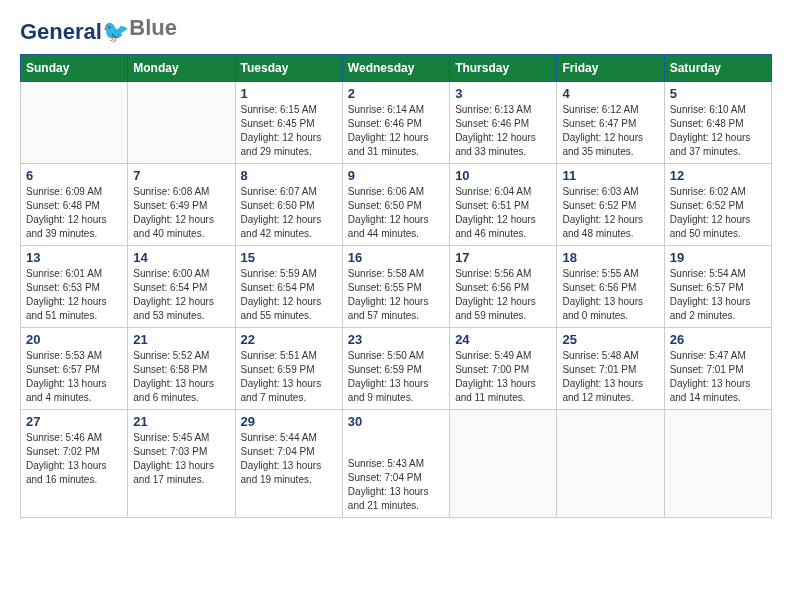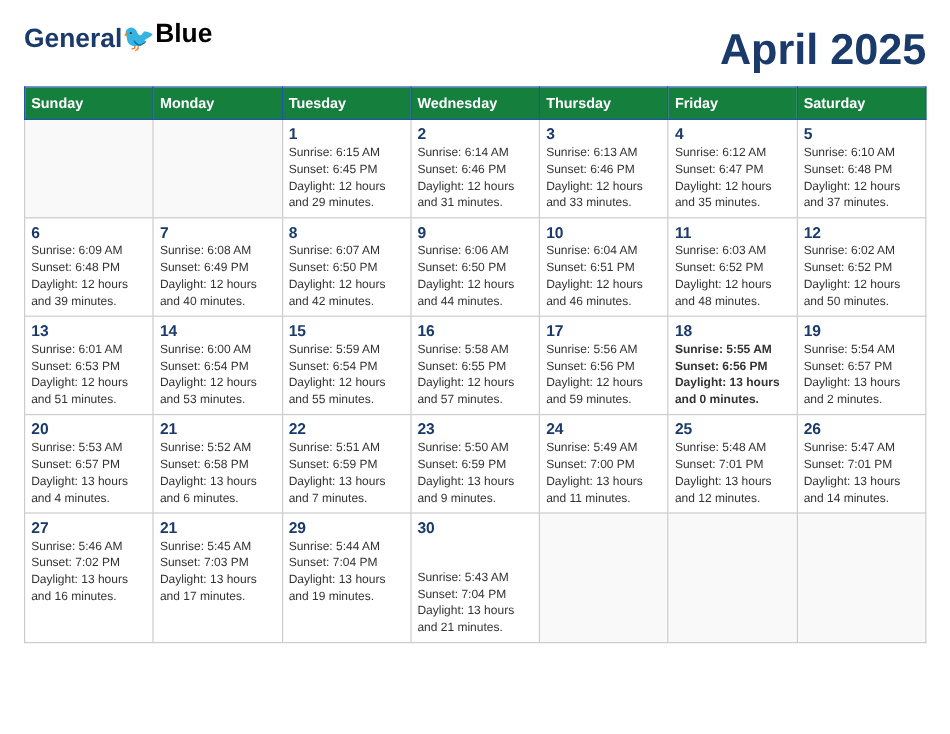--- a/index.html
+++ b/index.html
@@ -85,24 +85,23 @@
 </head>
 <body>
 
 <div class="header-area">
   <div class="logo">
     <div style="display:flex;align-items:center;">
       <span class="logo-text">
         <span style="color:#1a3a6b;">General</span><span style="color:#4a90d9;">🐦</span>
       </span>
     </div>
-    <span class="logo-text" style="font-size:22px;color:#000000;margin-top:-4px;">Blue</span>
+    <span class="logo-text" style="font-size:22px;color:#737373;margin-top:-4px;">Blue</span>
   </div>
   <div class="title-area">
-    <div class="month-title">April 2025</div>
   </div>
 </div>
 
 <table class="calendar">
   <thead>
     <tr>
     <th>Sunday</th>
         <th>Monday</th>
         <th>Tuesday</th>
         <th>Wednesday</th>
@@ -233,21 +232,21 @@
         </td>
         <td>
           <span class="day-number">17</span>
           <div class="day-info" style="white-space: pre-line;">Sunrise: 5:56 AM
 Sunset: 6:56 PM
 Daylight: 12 hours
 and 59 minutes.</div>
         </td>
         <td>
           <span class="day-number">18</span>
-          <div class="day-info" style="white-space: pre-line; font-weight: bold;">Sunrise: 5:55 AM
+          <div class="day-info" style="white-space: pre-line;">Sunrise: 5:55 AM
 Sunset: 6:56 PM
 Daylight: 13 hours
 and 0 minutes.</div>
         </td>
         <td>
           <span class="day-number">19</span>
           <div class="day-info" style="white-space: pre-line;">Sunrise: 5:54 AM
 Sunset: 6:57 PM
 Daylight: 13 hours
 and 2 minutes.</div>

